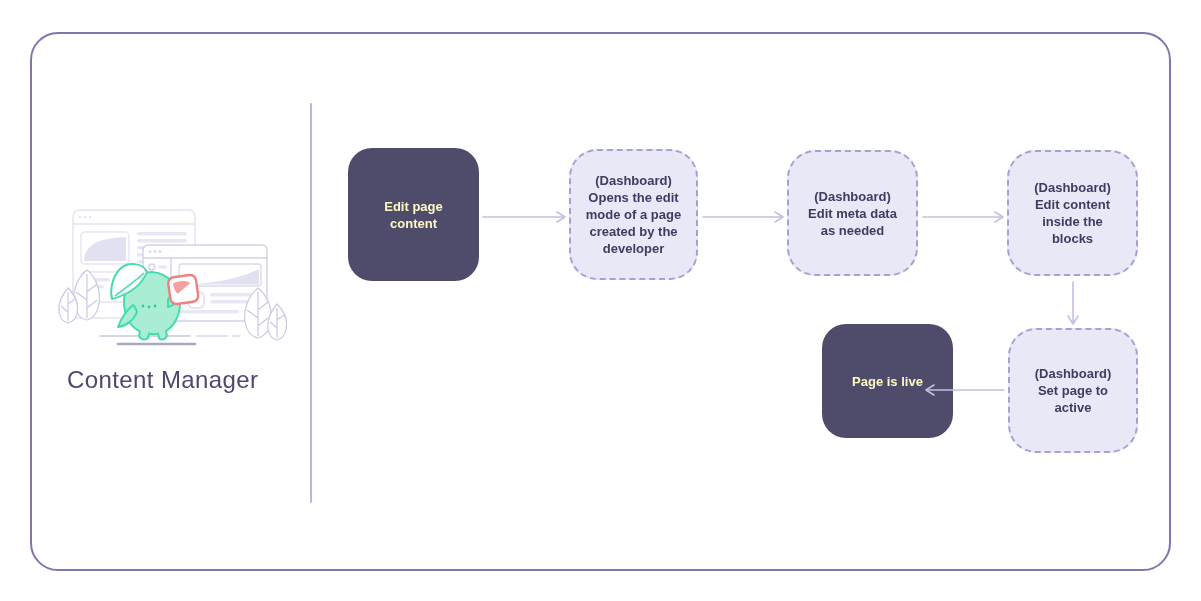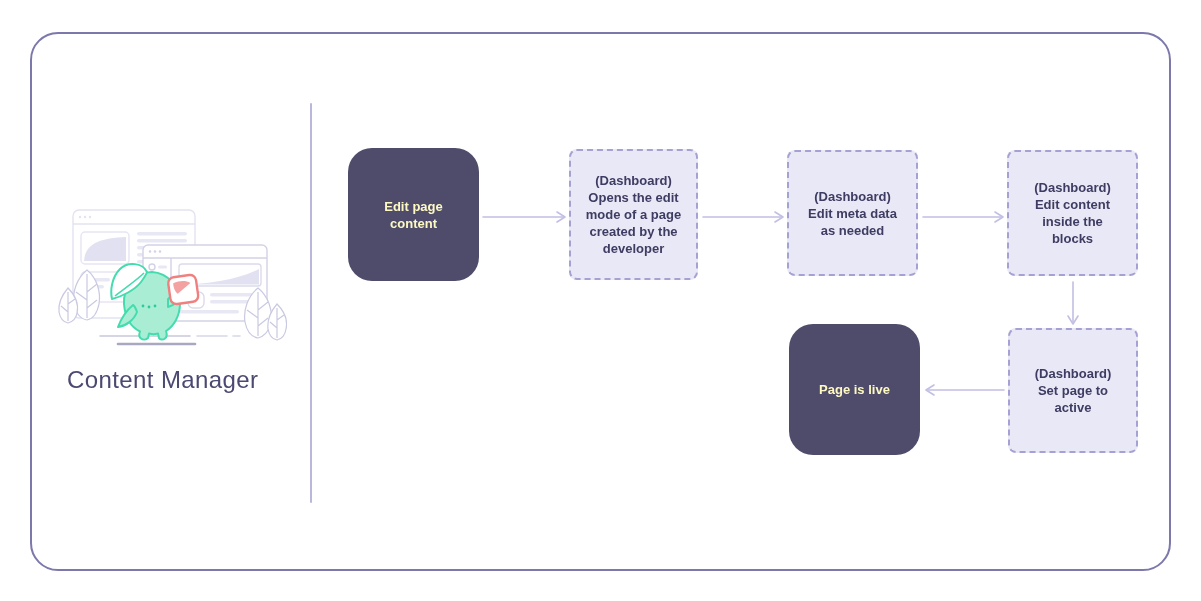--- a/index.html
+++ b/index.html
@@ -25,21 +25,21 @@
   }
   .node .node-label{
     white-space:pre-line;font-size:13px;line-height:17px;font-weight:600;
     padding:0 6px;
   }
   .node.solid{
     background:#4e4c6a;border-radius:24px;
   }
   .node.solid .node-label{color:#fef9c3;}
   .node.dashed{
-    background:#e9e8f6;border:2px dashed #a5a1d2;border-radius:8px;
+    background:#e9e8f6;border:2px dashed #a5a1d2;border-radius:28px;
   }
   .node.dashed .node-label{color:#3e3c62;}
   .overlay{
     position:absolute;left:0;top:0;width:1201px;height:601px;pointer-events:none;
   }
 </style>
 </head>
 <body>
 
 <div class="card"></div>
@@ -155,21 +155,21 @@
 as needed</span>
 </div>
 
 <div class="node dashed" style="left:1007px;top:150px;width:131px;height:126px">
   <span class="node-label">(Dashboard)
 Edit content
 inside the
 blocks</span>
 </div>
 
-<div class="node solid" style="left:789px;top:324px;width:131px;height:131px">
+<div class="node solid" style="left:822px;top:324px;width:131px;height:114px">
   <span class="node-label">Page is live</span>
 </div>
 
 <div class="node dashed" style="left:1008px;top:328px;width:130px;height:125px">
   <span class="node-label">(Dashboard)
 Set page to
 active</span>
 </div>
 
 <svg class="overlay" viewBox="0 0 1201 601">

